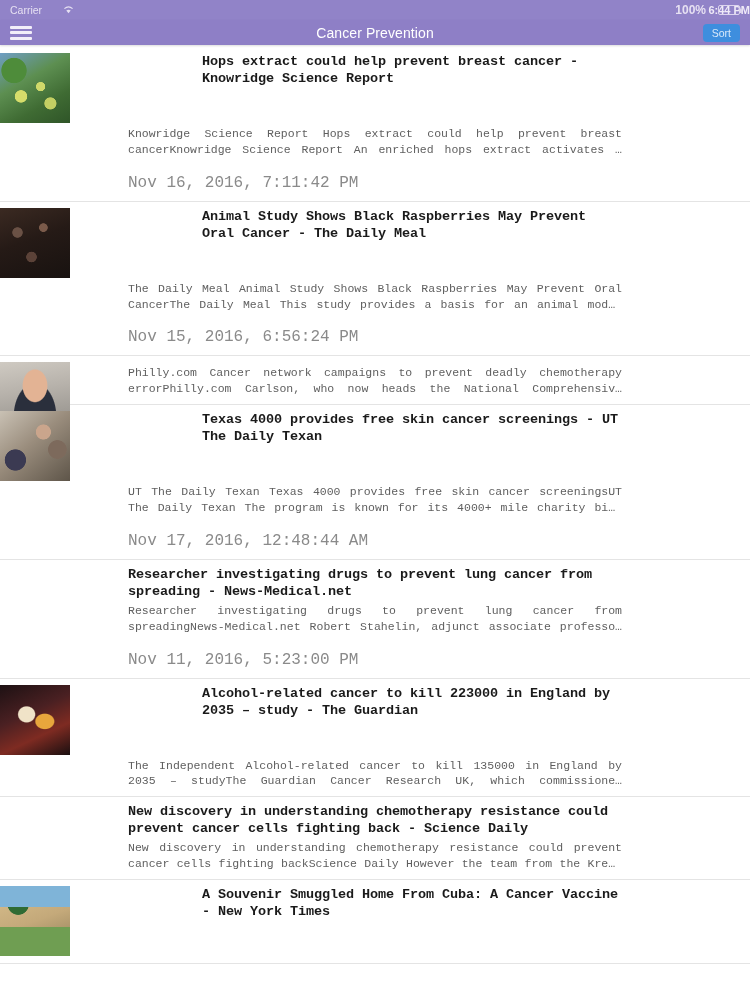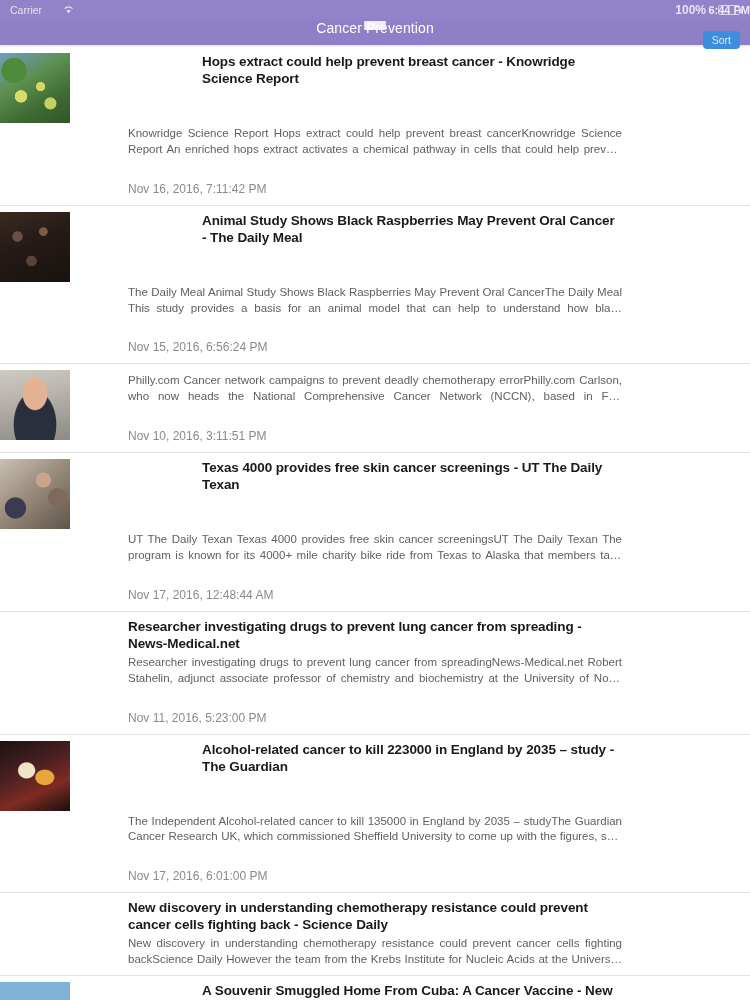--- a/index.html
+++ b/index.html
@@ -54,21 +54,20 @@
 
   
   .nav-bar {
     height:25px;
     background:#8E7FC6;
     display:flex;
     align-items:center;
     padding:0 10px;
     position:relative;
     box-shadow:0 1px 2px rgba(0,0,0,0.14);
-    flex-direction:column;
   }
   .hamburger {
     width:22px; height:16px;
     display:flex; flex-direction:column;
     justify-content:space-between;
     cursor:pointer;
     padding:1px 0;
   }
   .hamburger span {
     display:block; height:3px;
@@ -100,21 +99,21 @@
     background:#fff;
     height:955px;
     overflow:hidden;
     padding-top:2px;
   }
   .article {
     position:relative;
     padding:0 128px 0 128px;
     border-bottom:1px solid #E4E4E4;
   }
-  .article-inner { position:relative; min-height:0; padding:6px 0 7px 0; }
+  .article-inner { position:relative; min-height:0; padding:6px 0 7px 0;font-family:Liberation Mono, monospace; }
 
   .thumb {
     position:absolute;
     left:-128px;
     top:6px;
     width:70px; height:70px;
     background-size:cover;
     background-position:center;
     overflow:hidden;
   }
@@ -133,23 +132,23 @@
     color:#5F5F5F;
     line-height:1.38;
     margin-top:3px;
     text-align:justify;
     overflow:hidden;
     display:-webkit-box;
     -webkit-line-clamp:2;
     -webkit-box-orient:vertical;
   }
   .date {
-    font-size:12px;
+    font-size:16px;
     color:#8A8A8A;
-    margin-top:24px;
+    margin-top:16px;
     margin-bottom:2px;
   }
 
   
   .t-hops {
     background:
       radial-gradient(circle at 30% 62%, #d6dd6b 0 9%, transparent 10%),
       radial-gradient(circle at 58% 48%, #cfd96a 0 8%, transparent 9%),
       radial-gradient(circle at 72% 72%, #c3cf63 0 8%, transparent 9%),
       radial-gradient(circle at 20% 25%, #4e8c3a 0 16%, transparent 17%),
@@ -237,21 +236,20 @@
           <div class="title">Animal Study Shows Black Raspberries May Prevent Oral Cancer - The Daily Meal</div>
         </div>
         <div class="desc">The Daily Meal   Animal Study Shows Black Raspberries May Prevent Oral CancerThe Daily Meal  This study provides a basis for an animal model that can help to understand how black raspberries may event...</div>
         <div class="date">Nov 15, 2016, 6:56:24 PM</div>
       </div>
     </div>
     <div class="article has-thumb">
       <div class="article-inner">
         <div class="thumb t-portrait"></div>
         <div class="desc">Philly.com   Cancer network campaigns to prevent deadly chemotherapy errorPhilly.com  Carlson, who now heads the National Comprehensive Cancer Network (NCCN), based in Fort Washington, on Thursda...</div>
-        <div class="date">Nov 10, 2016, 3:11:51 PM</div>
       </div>
     </div>
     <div class="article has-thumb">
       <div class="article-inner">
         <div class="thumb t-screening"></div>
         <div class="title-row">
           <div class="title">Texas 4000 provides free skin cancer screenings - UT The Daily Texan</div>
         </div>
         <div class="desc">UT The Daily Texan   Texas 4000 provides free skin cancer screeningsUT The Daily Texan  The program is known for its 4000+ mile charity bike ride from Texas to Alaska that members take every summer, but th...</div>
         <div class="date">Nov 17, 2016, 12:48:44 AM</div>
@@ -266,21 +264,20 @@
         <div class="date">Nov 11, 2016, 5:23:00 PM</div>
       </div>
     </div>
     <div class="article has-thumb">
       <div class="article-inner">
         <div class="thumb t-drinks"></div>
         <div class="title-row">
           <div class="title">Alcohol-related cancer to kill 223000 in England by 2035 – study - The Guardian</div>
         </div>
         <div class="desc">The Independent   Alcohol-related cancer to kill 135000 in England by 2035 – studyThe Guardian  Cancer Research UK, which commissioned Sheffield University to come up with the figures, said the governmen...</div>
-        <div class="date">Nov 17, 2016, 6:01:00 PM</div>
       </div>
     </div>
     <div class="article">
       <div class="article-inner">
         <div class="title-row">
           <div class="title">New discovery in understanding chemotherapy resistance could prevent cancer cells fighting back - Science Daily</div>
         </div>
         <div class="desc">New discovery in understanding chemotherapy resistance could prevent cancer cells fighting backScience Daily  However the team from the Krebs Institute for Nucleic Acids at the University of Sheffield found th...</div>
       </div>
     </div>

